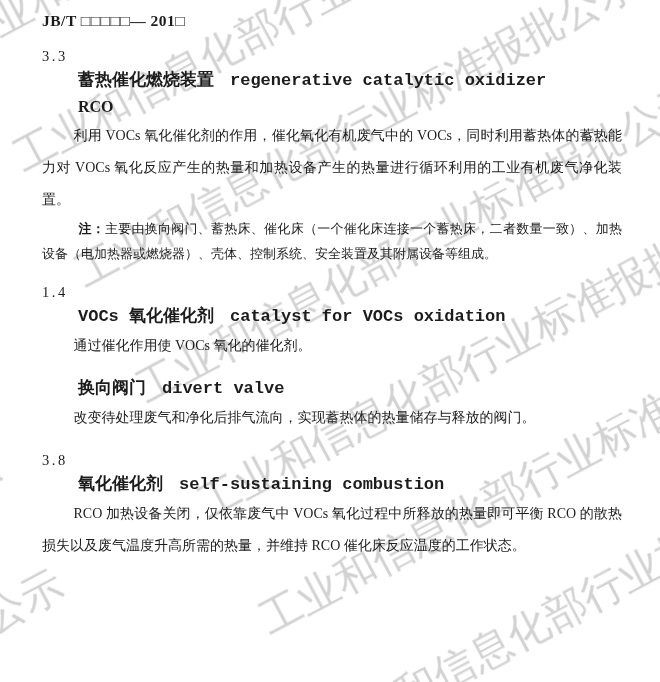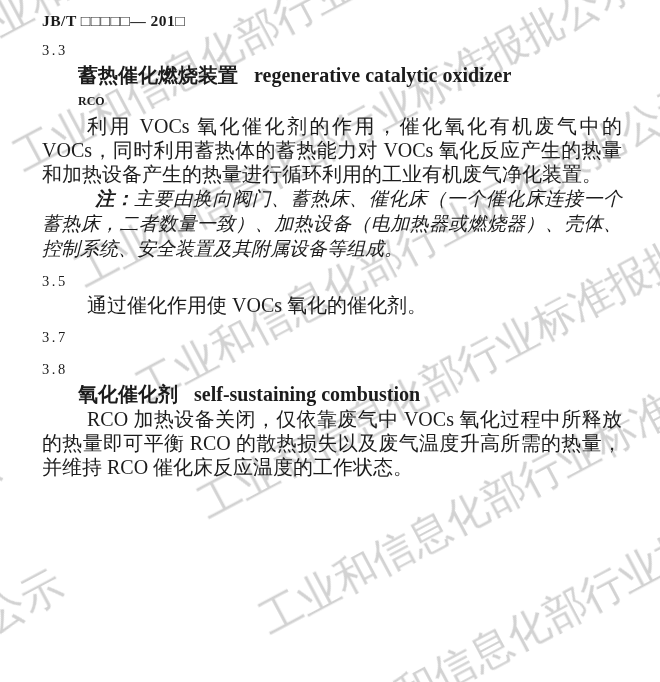--- a/index.html
+++ b/index.html
@@ -30,54 +30,54 @@
   .content {
     position: relative;
     z-index: 1;
     padding: 12px 38px 0 42px;
   }
   .doc-header {
     font-weight: bold;
     font-size: 15.5px;
     letter-spacing: 0.5px;
   }
-  .section { margin-top: 8px; }
+  .section { margin-top: 14px; }
   .section-number {
     font-size: 14.5px;
     letter-spacing: 2.5px;
     line-height: 24px;
     margin-top: 2px;
   }
   .term-line {
     padding-left: 36px;
     font-weight: bold;
-    font-size: 20px;
+    font-size: 17px;
     line-height: 26px;
+    font-family: Liberation Mono, monospace;
   }
   .term-cn { margin-right: 16px; }
   .abbr-line {
     padding-left: 36px;
     font-weight: bold;
-    font-size: 12px;
+    font-size: 16px;
     line-height: 26px;
   }
   .definition {
-    font-size: 20px;
-    line-height: 24px;
+    font-size: 14px;
+    line-height: 32px;
     text-align: justify;
     text-indent: 2.25em;
     margin: 0;
   }
   .note-para {
-    font-size: 19px;
+    font-size: 13px;
     line-height: 25px;
     text-align: justify;
     text-indent: 2.8em;
     margin: 0;
-    font-style: italic;
   }
   .note-label { font-weight: bold; }
 </style>
 </head>
 <body>
 
 <svg class="watermark-layer" width="660" height="682" viewBox="0 0 660 682" xmlns="http://www.w3.org/2000/svg">
   <defs>
     <pattern id="wm-pattern" width="790" height="131" patternUnits="userSpaceOnUse" patternTransform="rotate(-28) translate(-60 -20)">
       <text class="wm-text" x="0" y="52">工业和信息化部行业标准报批公示</text>
@@ -97,29 +97,35 @@
     </div>
     <div class="abbr-line">RCO</div>
     <p class="definition">利用 VOCs 氧化催化剂的作用，催化氧化有机废气中的 VOCs，同时利用蓄热体的蓄热能力对 VOCs 氧化反应产生的热量和加热设备产生的热量进行循环利用的工业有机废气净化装置。</p>
     <p class="note-para">
       <span class="note-label">注：</span><span>主要由换向阀门、蓄热床、催化床（一个催化床连接一个蓄热床，二者数量一致）、加热设备（电加热器或燃烧器）、壳体、控制系统、安全装置及其附属设备等组成。</span>
     </p>
   </div>
 
 
   <div class="section">
-    <div class="section-number">3.5</div>
+    <div class="section-number">1.4</div>
+    <div class="term-line">
+      <span class="term-cn">VOCs 氧化催化剂</span><span class="term-en">catalyst for VOCs oxidation</span>
+    </div>
     <p class="definition">通过催化作用使 VOCs 氧化的催化剂。</p>
   </div>
 
   <div class="section">
   </div>
 
   <div class="section">
-    <div class="section-number">3.7</div>
+    <div class="term-line">
+      <span class="term-cn">换向阀门</span><span class="term-en">divert valve</span>
+    </div>
+    <p class="definition">改变待处理废气和净化后排气流向，实现蓄热体的热量储存与释放的阀门。</p>
   </div>
 
   <div class="section">
     <div class="section-number">3.8</div>
     <div class="term-line">
       <span class="term-cn">氧化催化剂</span><span class="term-en">self-sustaining combustion</span>
     </div>
     <p class="definition">RCO 加热设备关闭，仅依靠废气中 VOCs 氧化过程中所释放的热量即可平衡 RCO 的散热损失以及废气温度升高所需的热量，并维持 RCO 催化床反应温度的工作状态。</p>
   </div>
 

